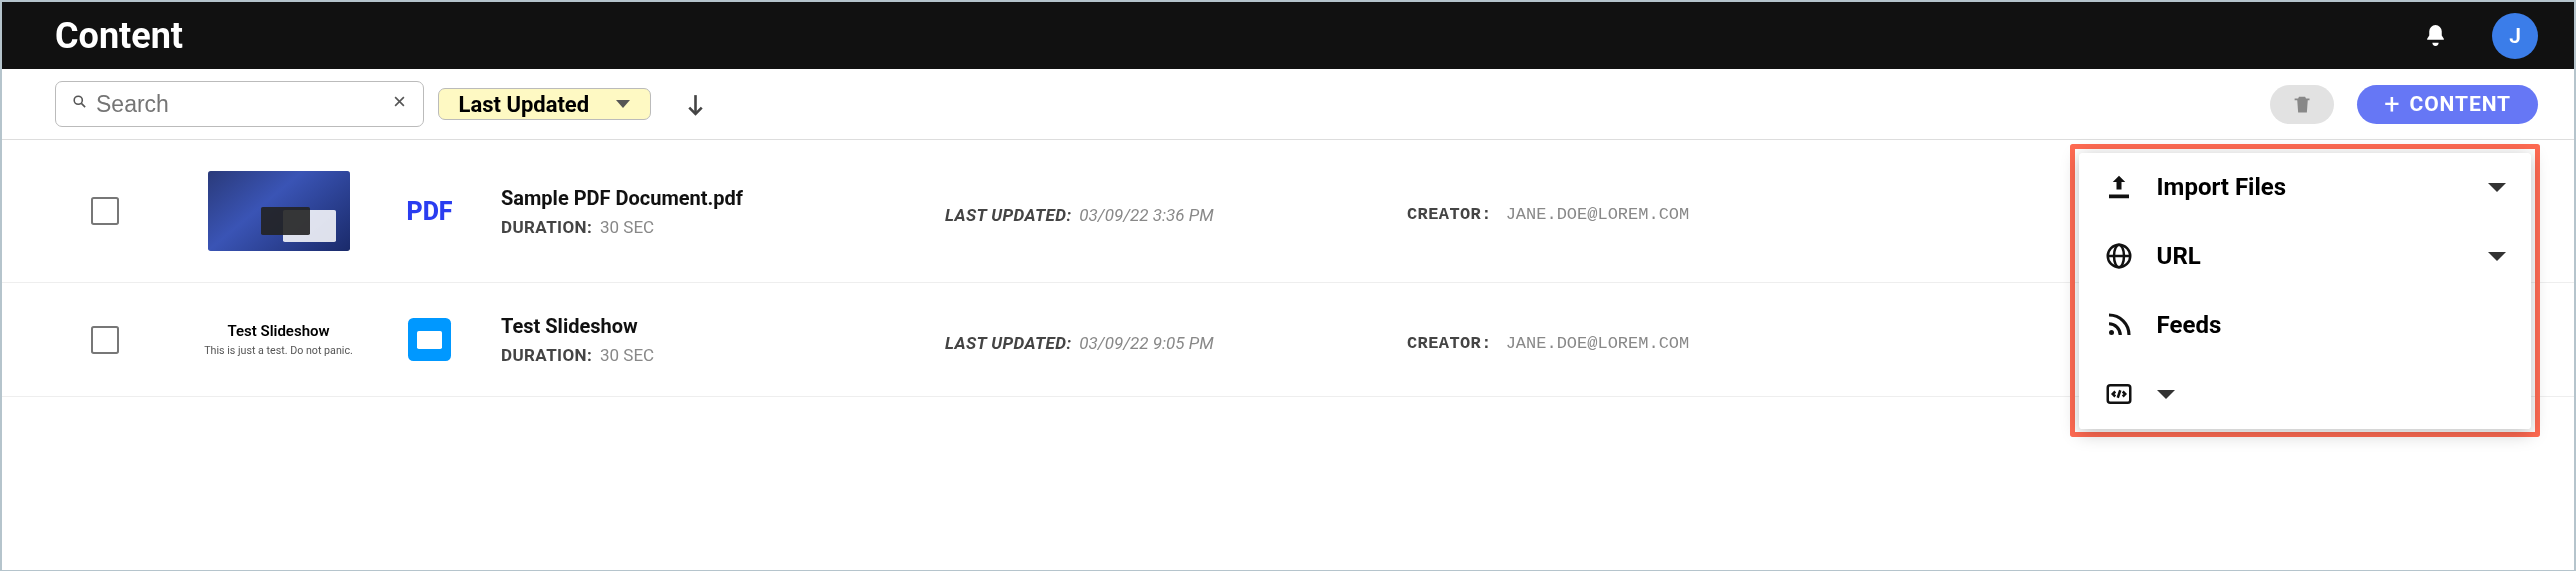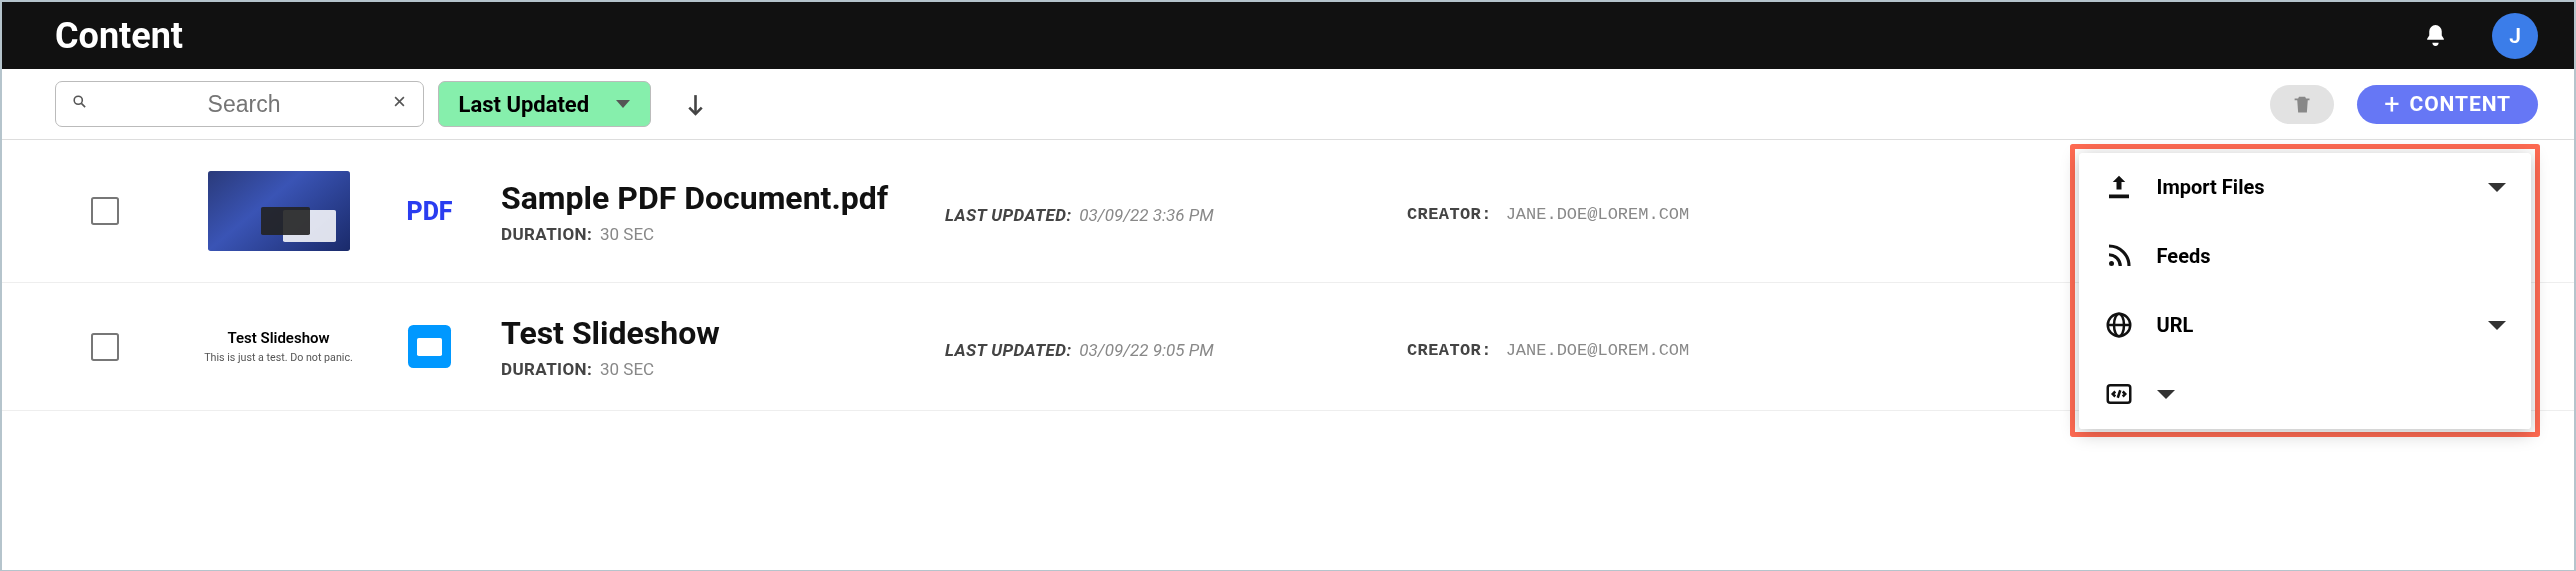--- a/index.html
+++ b/index.html
@@ -7,25 +7,25 @@
   .viewport { width: 2576px; height: 572px; transform-origin: top left; border: 2.7px solid #b5c4cc; background: #fff; position: relative; }
 
   .topbar { background: #111; color: #fff; height: 67px; display: flex; align-items: center; padding: 0 36px 0 53px; }
   .topbar-title { font-size: 36px; font-weight: 700; }
   .topbar-spacer { flex: 1; }
   .bell { width: 25px; height: 25px; margin-right: 44px; cursor: pointer; }
   .avatar { width: 46px; height: 46px; border-radius: 50%; background: #3b7de9; color: #fff; display: flex; align-items: center; justify-content: center; font-size: 21px; font-weight: 600; cursor: pointer; }
 
   .toolbar { height: 71px; display: flex; align-items: center; padding: 0 36px 0 53px; gap: 14px; border-bottom: 0.9px solid #ddd; }
   .search-box { position: relative; width: 369px; height: 46px; border: 0.9px solid #bbb; border-radius: 7px; background: #fff; display: flex; align-items: center; padding: 0 16px; }
-  .search-box input { flex: 1; border: none; outline: none; font-size: 23px; color: #a21caf; background: transparent; margin-left: 9px; text-align: center; }
+  .search-box input { flex: 1; border: none; outline: none; font-size: 23px; color: #a21caf; background: transparent; margin-left: 9px; }
   .search-icon { width: 21px; height: 21px; }
   .clear-icon { width: 21px; height: 21px; cursor: pointer; }
 
-  .sort-select { height: 46px; border: 0.9px solid #bbb; border-radius: 7px; background: #86efac; padding: 0 19.5px; display: flex; align-items: center; gap: 27px; font-size: 22px; font-weight: 700; cursor: pointer; }
+  .sort-select { height: 32px; border: 0.9px solid #bbb; border-radius: 7px; background: #fef9c3; padding: 0 19.5px; display: flex; align-items: center; gap: 27px; font-size: 22px; font-weight: 700; cursor: pointer; }
   .sort-caret { width: 0; height: 0; border-left: 7px solid transparent; border-right: 7px solid transparent; border-top: 8px solid #555; }
   .sort-dir { margin-left: 18px; width: 25px; height: 25px; cursor: pointer; }
 
   .toolbar-spacer { flex: 1; }
   .trash-btn { background: #e2e2e2; color: #888; border-radius: 887px; height: 39px; width: 64px; display: flex; align-items: center; justify-content: center; margin-right: 9px; cursor: pointer; }
   .content-btn { background: #6677f5; color: #fff; border-radius: 887px; height: 39px; padding: 0 27px; display: flex; align-items: center; font-size: 21px; font-weight: 700; letter-spacing: 0.9px; cursor: pointer; }
   .content-btn .plus { font-size: 27px; margin-right: 9px; font-weight: 400; line-height: 1; }
 
   .list { }
   .row { display: flex; align-items: center; padding: 31px 53px 31px 89px; border-bottom: 0.9px solid #eee; position: relative; }
@@ -37,35 +37,35 @@
   .thumb-slideshow-wrap { text-align:center; }
   .thumb-slideshow-title { font-size: 15px; font-weight: 600; }
   .thumb-slideshow-sub { font-size: 10.7px; color: #555; margin-top:3.6px; }
 
   .badge-col { width: 89px; display:flex; align-items:center; justify-content:center; flex-shrink: 0; }
   .pdf-badge { color: #2a3df0; font-weight: 800; font-size: 25px; }
   .slide-badge { width: 43px; height: 43px; background:#0098ff; border-radius:5.3px; display:flex; align-items:center; justify-content:center; }
   .slide-badge-inner { width: 25px; height: 18px; background: #fff; border-radius:1.8px; }
 
   .info-col { margin-left: 27px; flex-shrink: 0; width: 444px; }
-  .item-title { font-size: 32px; font-weight: 700; color: #111; }
+  .item-title { font-size: 20px; font-weight: 700; color: #111; }
   .meta { margin-top: 7px; font-size: 17px; color: #444; }
   .meta-label { font-weight: 700; letter-spacing: 0.4px; }
   .meta-value { color: #888; margin-left: 3.6px; }
 
   .updated-col { width: 462px; flex-shrink:0;font-style:italic; }
   .creator-col { width: 462px; flex-shrink:0;font-family:Liberation Mono, monospace; }
   .status-col { margin-left:auto; display:flex; align-items:center; font-size:18.6px; font-weight:700; letter-spacing:0.9px; color:#111; margin-right: 53px; }
   .dot { width:16px; height:16px; border-radius:50%; background:#19c36b; margin-right:10.7px; }
 
   .dropdown-highlight { position:absolute; top: 142px; right: 34px; width: 470px; border: 5.3px solid #ff6a52; border-radius: 2.7px; padding: 3.6px; }
   .dropdown { background:#fff; border-radius: 3.6px; box-shadow: 0 3.6px 18px rgba(0,0,0,0.25); }
   .dd-item { display:flex; align-items:center; padding: 19.5px 25px; cursor:pointer; }
   .dd-icon { width: 30px; height: 30px; margin-right: 23px; display:flex; align-items:center; justify-content:center; }
-  .dd-label { font-size: 20px; font-weight: 700; flex:1; }
+  .dd-label { font-size: 24px; font-weight: 700; flex:1; }
   .dd-caret { width: 0; height: 0; border-left: 9px solid transparent; border-right: 9px solid transparent; border-top: 9.8px solid #333; }
 
   svg { display:block; }
 </style>
 </head>
 <body>
 
 <div class="viewport">
 
   <div class="topbar">
@@ -188,38 +188,38 @@
         <span class="dd-icon">
           <svg viewBox="0 0 24 24" fill="#111">
               <path d="M12 3l5 5h-3v6h-4V8H7l5-5zM4 18h16v3H4z"></path>
             </svg>
         </span>
         <span class="dd-label">Import Files</span>
         <span class="dd-caret"></span>
       </div>
       <div class="dd-item">
         <span class="dd-icon">
+          <svg viewBox="0 0 24 24" fill="none" stroke="#111" stroke-width="2">
+              <circle cx="12" cy="12" r="9"></circle>
+              <ellipse cx="12" cy="12" rx="4" ry="9"></ellipse>
+              <line x1="3" y1="12" x2="21" y2="12"></line>
+            </svg>
+        </span>
+        <span class="dd-label">URL</span>
+        <span class="dd-caret"></span>
+      </div>
+      <div class="dd-item">
+        <span class="dd-icon">
           <svg viewBox="0 0 24 24" fill="none" stroke="#111" stroke-width="2.5">
               <circle cx="6" cy="18" r="2" fill="#111" stroke="none"></circle>
               <path d="M4 11a9 9 0 0 1 9 9"></path>
               <path d="M4 4a16 16 0 0 1 16 16"></path>
             </svg>
         </span>
         <span class="dd-label">Feeds</span>
-      </div>
-      <div class="dd-item">
-        <span class="dd-icon">
-          <svg viewBox="0 0 24 24" fill="none" stroke="#111" stroke-width="2">
-              <circle cx="12" cy="12" r="9"></circle>
-              <ellipse cx="12" cy="12" rx="4" ry="9"></ellipse>
-              <line x1="3" y1="12" x2="21" y2="12"></line>
-            </svg>
-        </span>
-        <span class="dd-label">URL</span>
-        <span class="dd-caret"></span>
       </div>
       <div class="dd-item">
         <span class="dd-icon">
           <svg viewBox="0 0 24 24" fill="none" stroke="#111" stroke-width="2">
               <rect x="3" y="5" width="18" height="14" rx="2"></rect>
               <polyline points="9,10 7,12 9,14"></polyline>
               <polyline points="15,10 17,12 15,14"></polyline>
               <line x1="13" y1="9" x2="11" y2="15"></line>
             </svg>
         </span>

